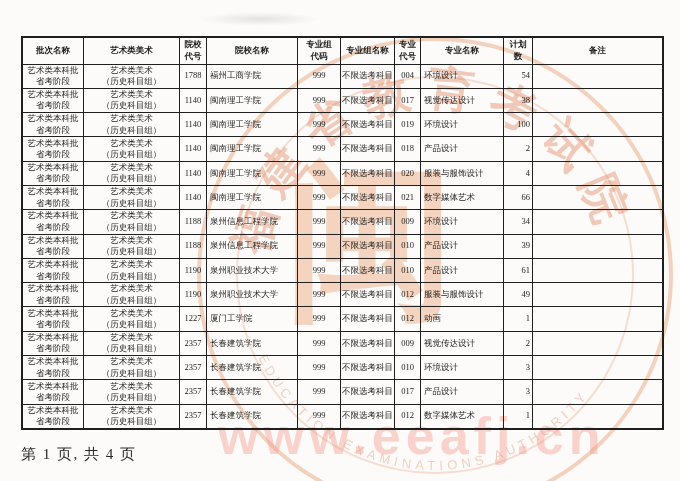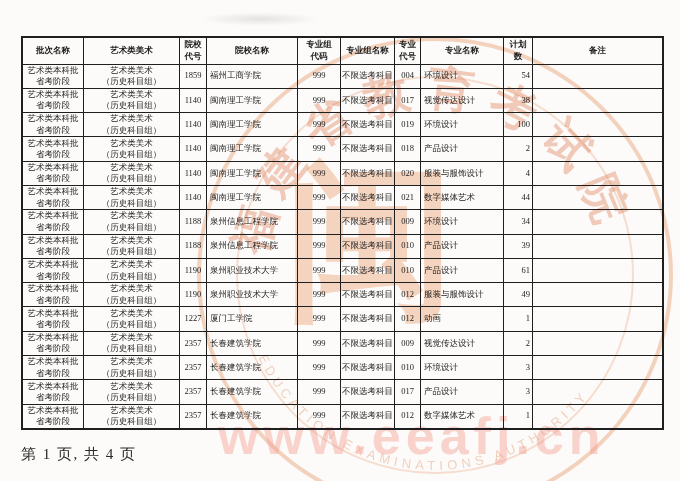--- a/index.html
+++ b/index.html
@@ -91,21 +91,21 @@
 数</th>
           <th class="col-remark">备注</th>
         </tr>
     </thead>
     <tbody>
         <tr>
           <td class="col-batch">艺术类本科批
 省考阶段</td>
           <td class="col-category">艺术类美术
 （历史科目组）</td>
-          <td class="col-college_code">1859</td>
+          <td class="col-college_code">1788</td>
           <td class="col-college">福州工商学院</td>
           <td class="col-group_code">999</td>
           <td class="col-group_name">不限选考科目</td>
           <td class="col-major_code">004</td>
           <td class="col-major">环境设计</td>
           <td class="col-plan">54</td>
           <td class="col-remark"></td>
         </tr>
         <tr>
           <td class="col-batch">艺术类本科批
@@ -167,21 +167,21 @@
           <td class="col-batch">艺术类本科批
 省考阶段</td>
           <td class="col-category">艺术类美术
 （历史科目组）</td>
           <td class="col-college_code">1140</td>
           <td class="col-college">闽南理工学院</td>
           <td class="col-group_code">999</td>
           <td class="col-group_name">不限选考科目</td>
           <td class="col-major_code">021</td>
           <td class="col-major">数字媒体艺术</td>
-          <td class="col-plan">44</td>
+          <td class="col-plan">66</td>
           <td class="col-remark"></td>
         </tr>
         <tr>
           <td class="col-batch">艺术类本科批
 省考阶段</td>
           <td class="col-category">艺术类美术
 （历史科目组）</td>
           <td class="col-college_code">1188</td>
           <td class="col-college">泉州信息工程学院</td>
           <td class="col-group_code">999</td>

